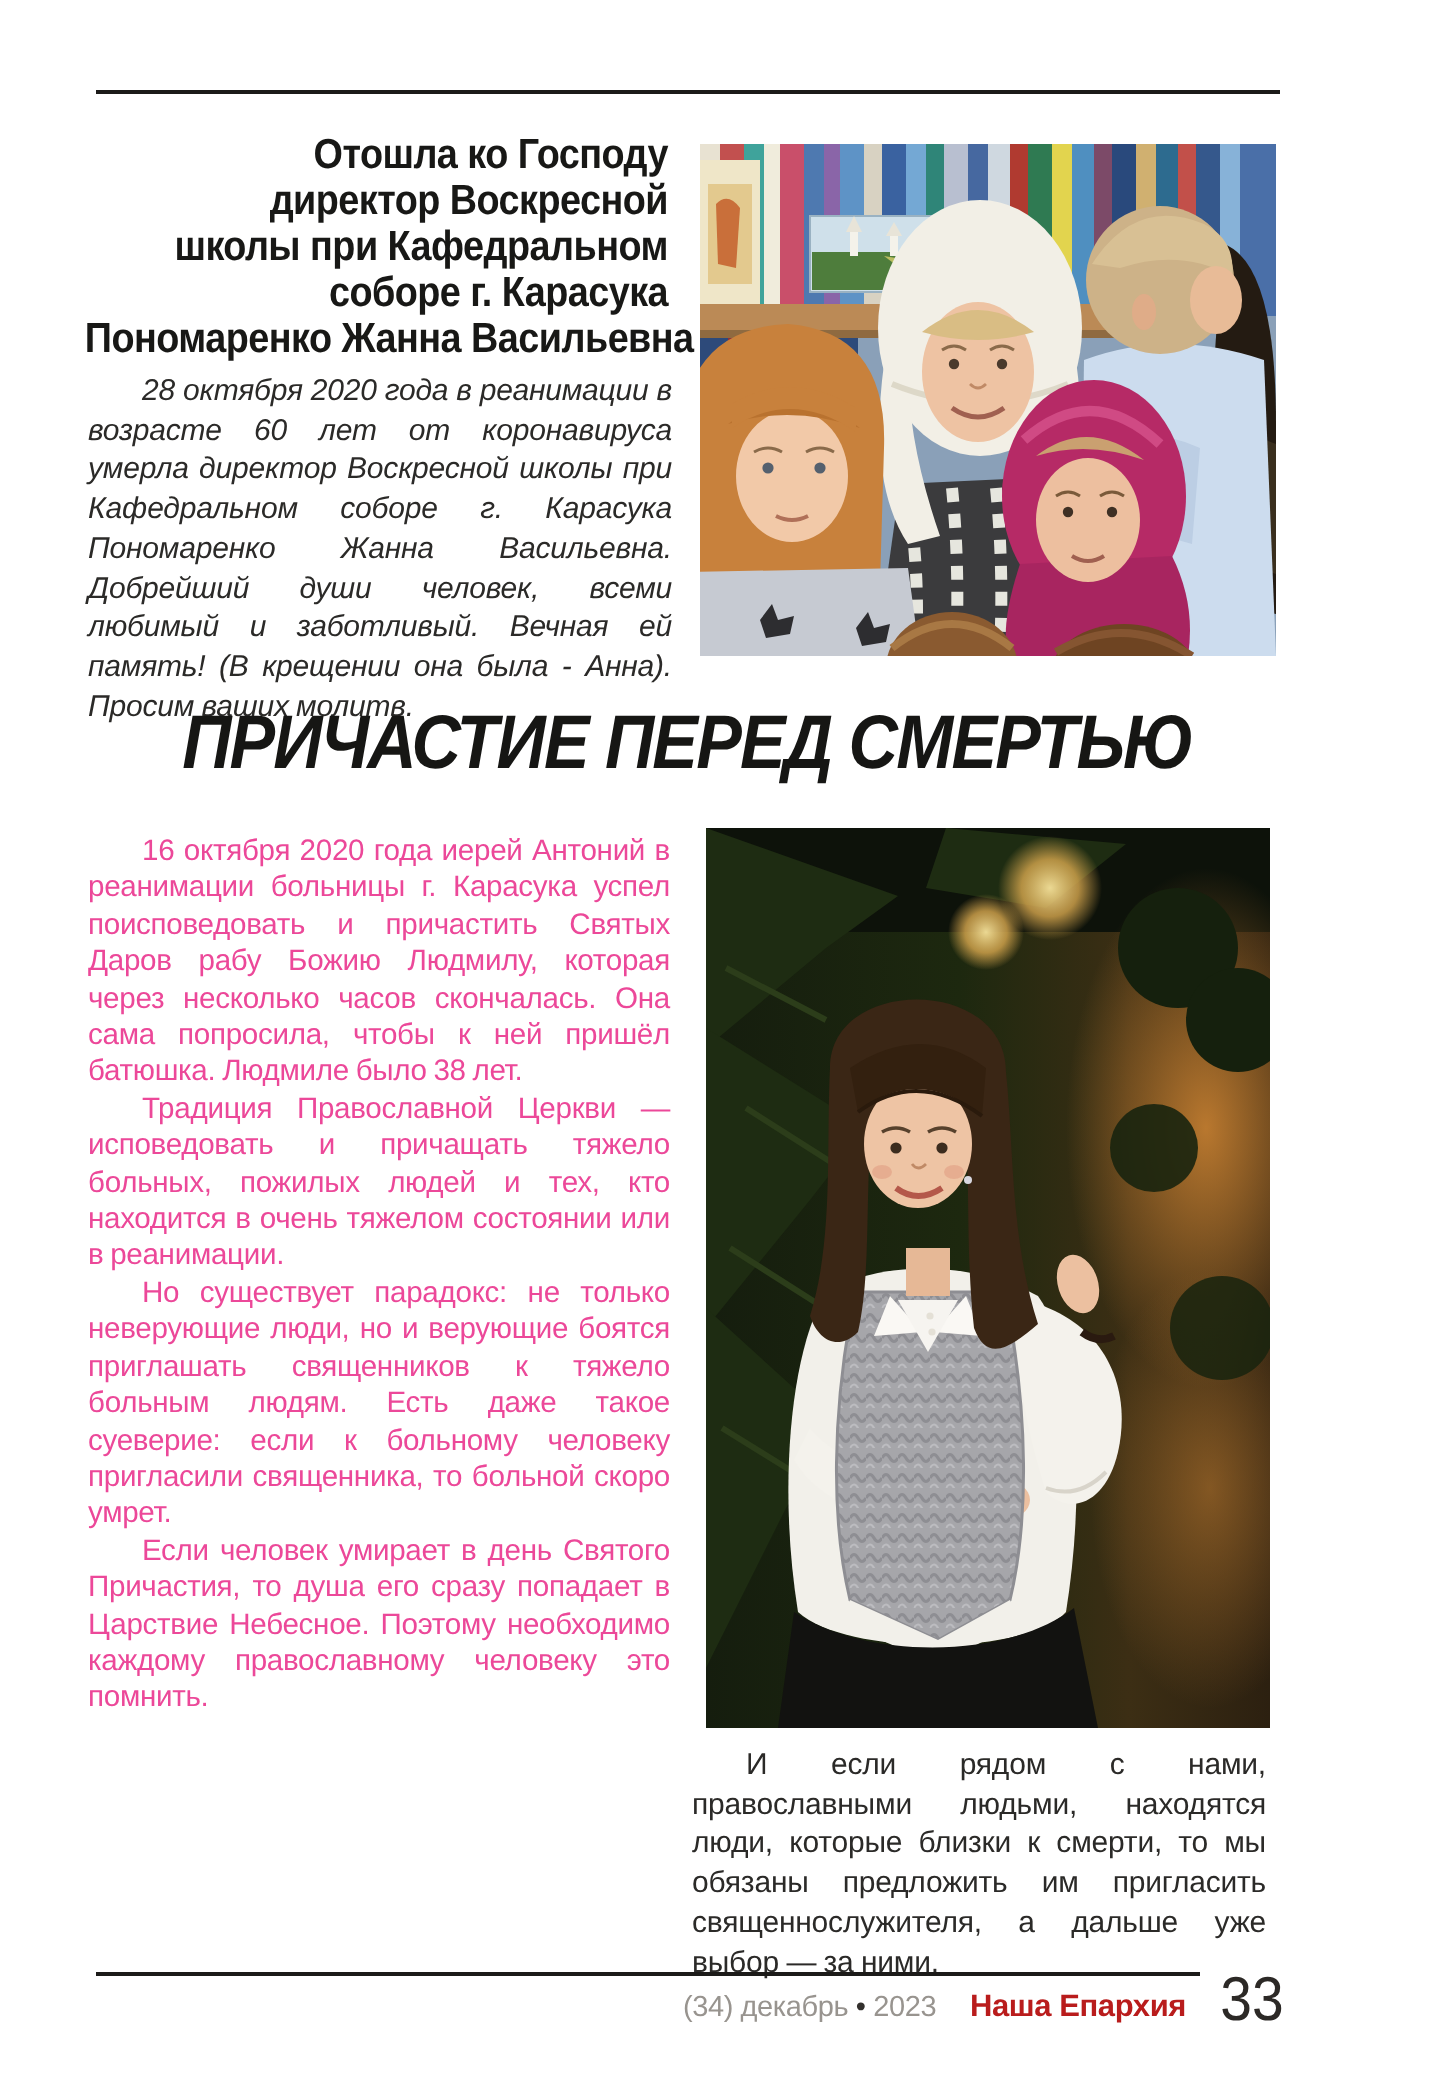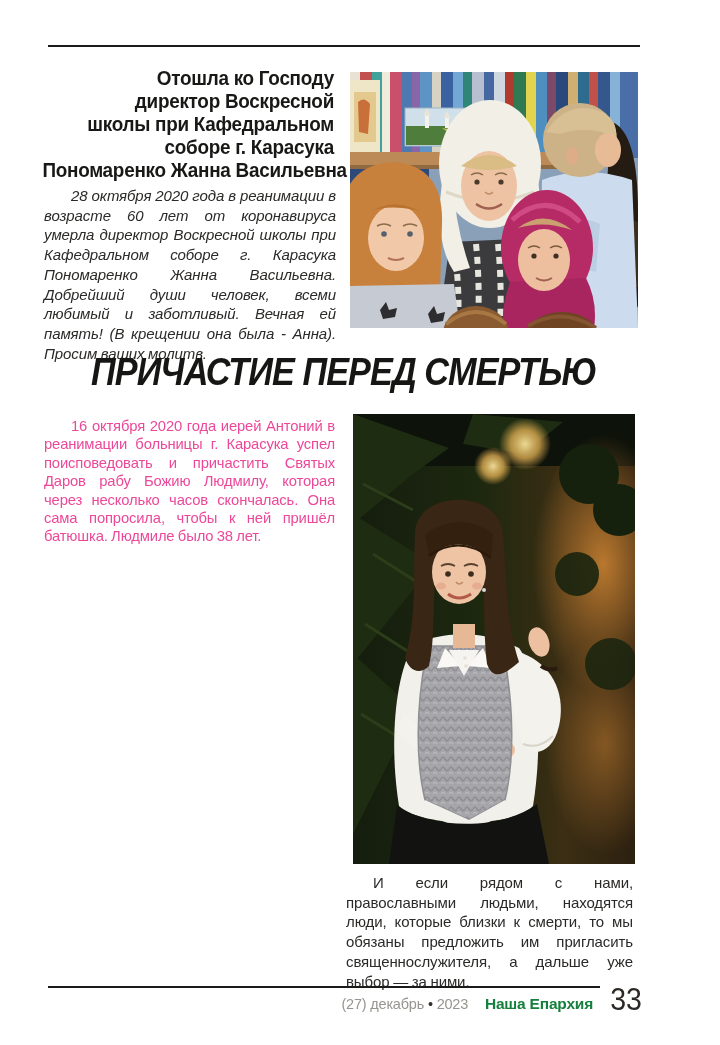--- a/index.html
+++ b/index.html
@@ -40,21 +40,21 @@
   .photo svg{display:block;width:100%;height:100%;}
   .photo-top{top:72px;left:350px;width:288px;height:256px;}
   .photo-bottom{top:414px;left:353px;width:282px;height:450px;}
   
   .footer-line{top:986px;left:48px;width:552px;}
   .footer-text{
     top:995px;left:248px;width:345px;text-align:right;font-size:14.5px;
     color:#98948f;letter-spacing:-.2px;white-space:nowrap;
   }
   .footer-text .dark{color:#33302d;}
-  .footer-text .pub{color:#15803d;font-weight:bold;margin-left:13px;font-size:15.5px;}
+  .footer-text .pub{color:#b91c1c;font-weight:bold;margin-left:13px;font-size:15.5px;}
   .page-num{
     top:984px;left:604px;width:44px;text-align:center;font-size:31px;line-height:32px;
     color:#2c2926;transform:scaleX(.92);transform-origin:50% 50%;
   }
 </style>
 </head>
 <body>
 
 <div class="page">
 
@@ -203,20 +203,23 @@
       <path d="M178 254 Q212 234 246 256" stroke="#855531" stroke-width="4" fill="none"></path>
     </svg>
   </div>
 
   <div class="abs headline-wrap">
     <span class="headline">ПРИЧАСТИЕ ПЕРЕД СМЕРТЬЮ</span>
   </div>
 
   <div class="abs artcol">
     <p>16 октября 2020 года иерей Антоний в реанимации больницы г. Карасука успел поисповедовать и причастить Святых Даров рабу Божию Людмилу, которая через несколько часов скончалась. Она сама попросила, чтобы к ней пришёл батюшка. Людмиле было 38 лет.</p>
+    <p>Традиция Православной Церкви — исповедовать и причащать тяжело больных, пожилых людей и тех, кто находится в очень тяжелом состоянии или в реанимации.</p>
+    <p>Но существует парадокс: не только неверующие люди, но и верующие боятся приглашать священников к тяжело больным людям. Есть даже такое суеверие: если к больному человеку пригласили священника, то больной скоро умрет.</p>
+    <p>Если человек умирает в день Святого Причастия, то душа его сразу попадает в Царствие Небесное. Поэтому необходимо каждому православному человеку это помнить.</p>
   </div>
 
   <div class="abs photo photo-bottom">
     <svg viewBox="0 0 282 450" preserveAspectRatio="none">
       <defs>
         <linearGradient id="pbg" x1="0" y1="0" x2="1" y2="0">
           <stop offset="0" stop-color="#151d0e"></stop>
             <stop offset=".45" stop-color="#1d280f"></stop>
           <stop offset=".75" stop-color="#3c2e14"></stop>
             <stop offset="1" stop-color="#2c2010"></stop>
@@ -304,20 +307,20 @@
       </g>
     </svg>
   </div>
 
   <div class="abs bodytext caption">
     <p>И если рядом с нами, православными людьми, находятся люди, которые близки к смерти, то мы обязаны предложить им пригласить священнослужителя, а дальше уже выбор — за ними.</p>
   </div>
 
   <div class="abs rule footer-line"></div>
   <div class="abs footer-text">
-    <span>(27) декабрь</span>
+    <span>(34) декабрь</span>
     <span class="dark">•</span>
     <span>2023</span>
     <span class="pub">Наша Епархия</span>
   </div>
   <div class="abs page-num">33</div>
 
 </div>
 
 </body></html>

